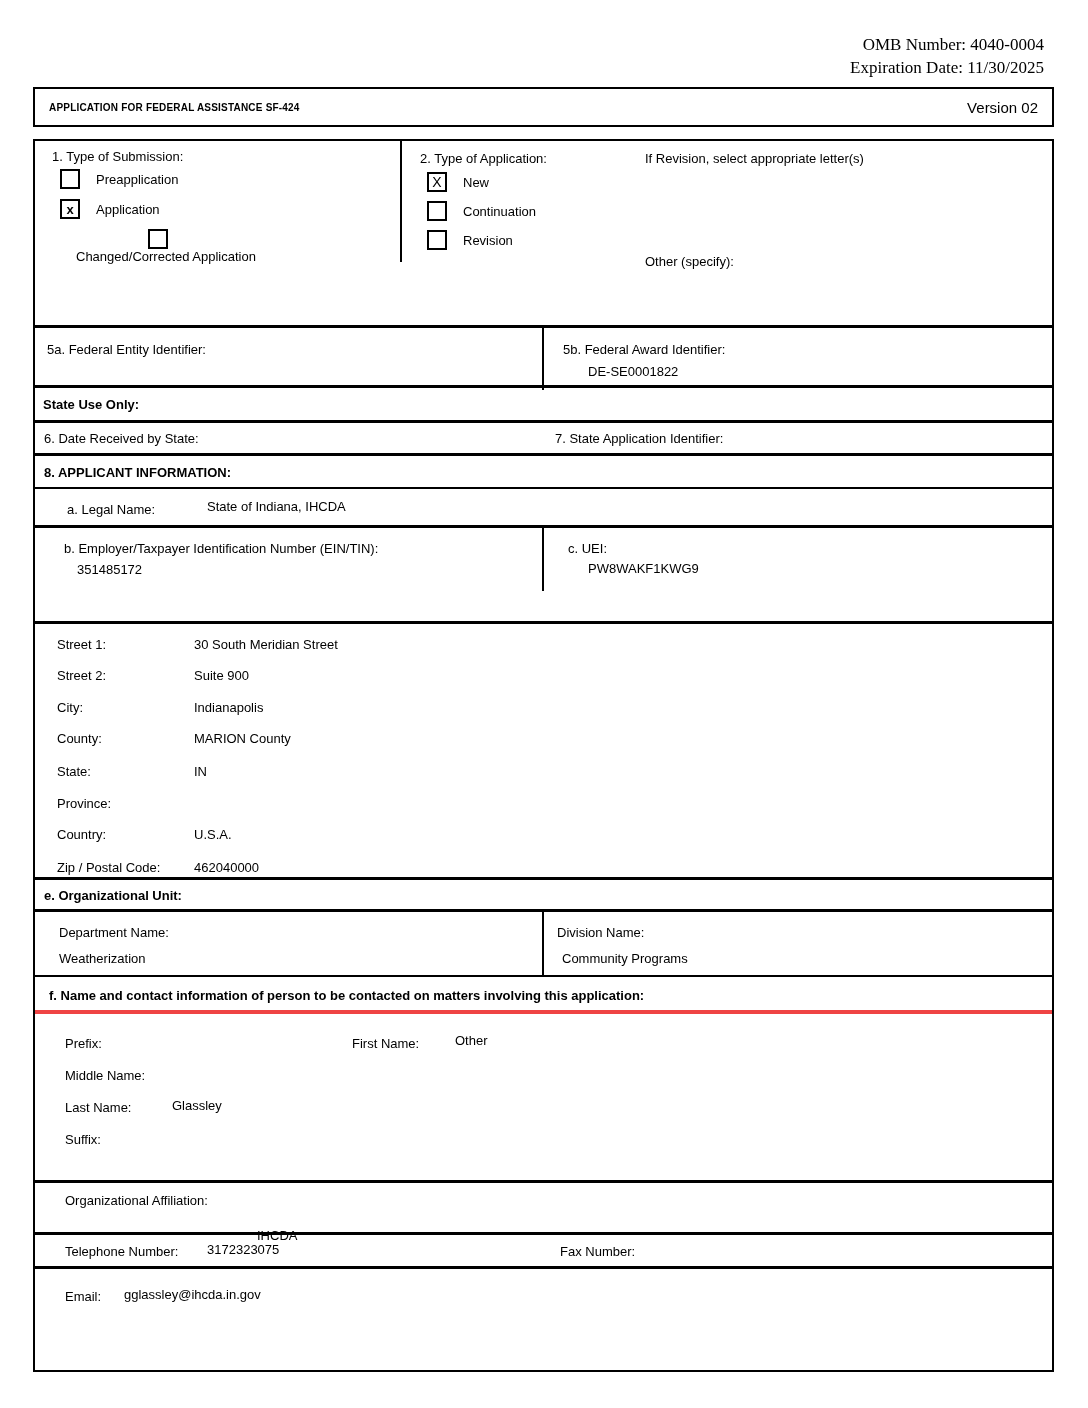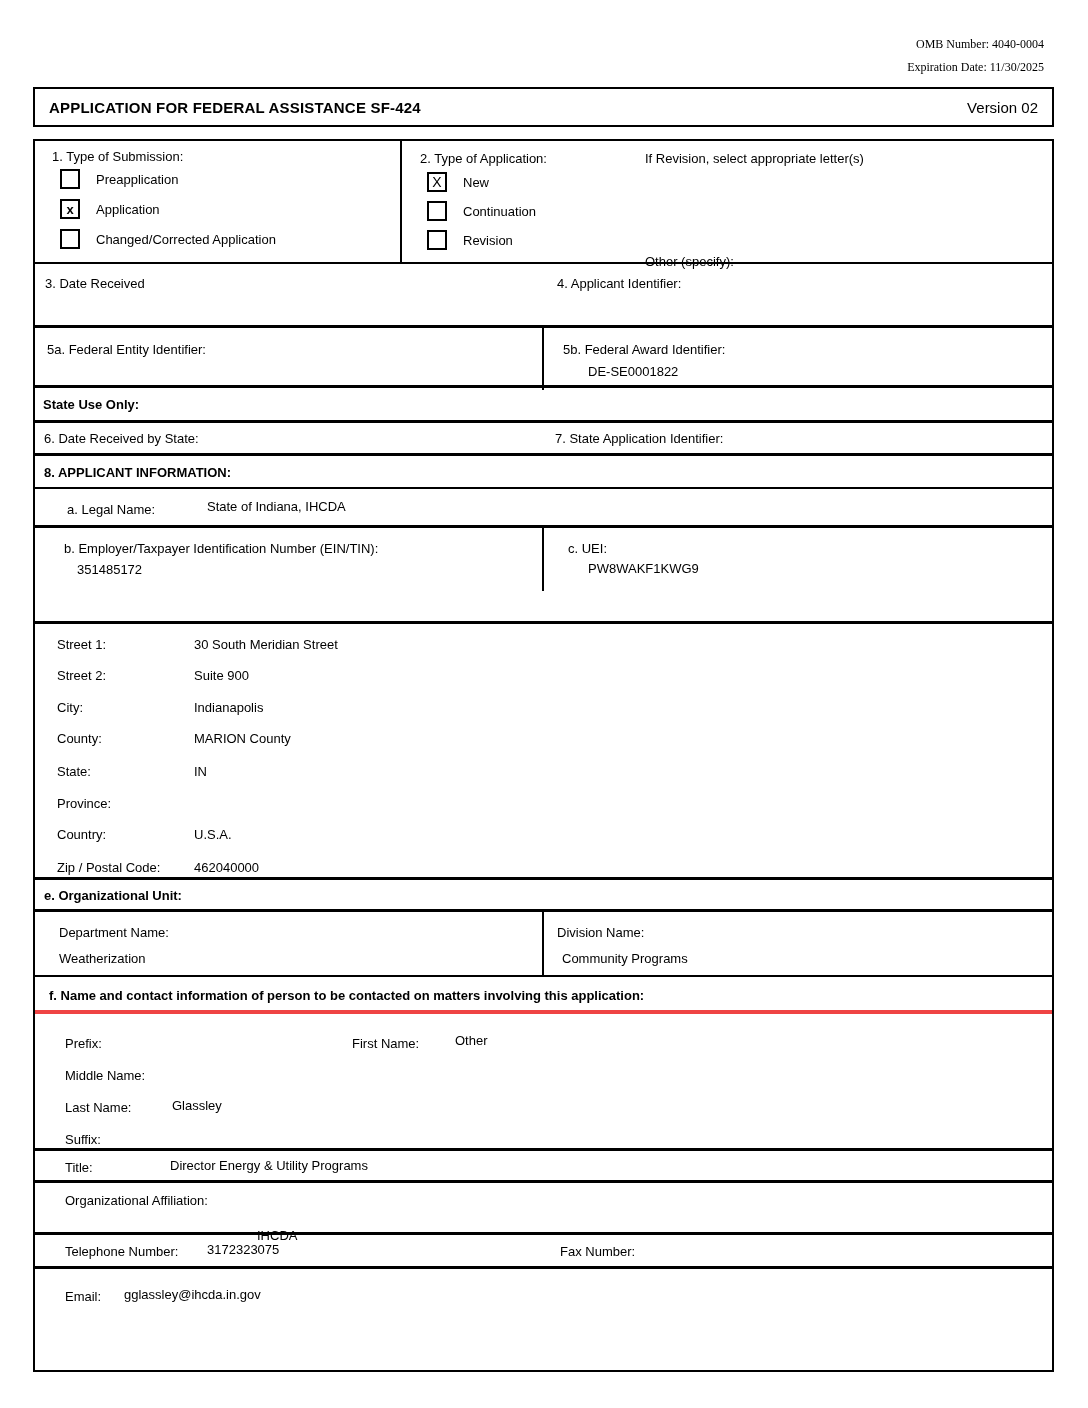--- a/index.html
+++ b/index.html
@@ -4,27 +4,27 @@
 <style>
   * { margin:0; padding:0; box-sizing:border-box; }
   html,body { background:#ffffff; }
   .page {
     position:relative; width:1088px; height:1408px; background:#fff;
     font-family:"Liberation Sans", sans-serif; color:#000; font-size:13px;
     overflow:hidden;
   }
   .omb {
     position:absolute; top:33px; right:44px; text-align:right;
-    font-family:"Liberation Serif", serif; font-size:12px; line-height:23px;
+    font-family:"Liberation Serif", serif; font-size:17px; line-height:23px;
   }
   .header-box {
     position:absolute; left:33px; top:87px; width:1021px; height:40px;
     border:2px solid #000; display:flex; align-items:center;
   }
-  .header-box .title { font-weight:bold; font-size:15px; margin-left:14px; letter-spacing:0.2px; }
+  .header-box .title { font-weight:bold; font-size:10px; margin-left:14px; letter-spacing:0.2px; }
   .header-box .version { position:absolute; right:14px; font-size:15px; }
   .main-box {
     position:absolute; left:33px; top:139px; width:1021px; height:1233px;
     border:2px solid #000;
   }
   .row { position:absolute; left:0; right:0; }
   .bt2 { border-top:2px solid #000; }
   .bt3 { border-top:3px solid #000; }
   .bt1 { border-top:4px solid #ef4444; }
   .vdiv { position:absolute; top:0; bottom:0; width:2px; background:#000; }
@@ -64,21 +64,21 @@
 
       <span class="lbl" style="left:17px; top:8px;">1.  Type of Submission:</span>
       <div class="cbrow" style="left:25px; top:28px;">
         <span class="cb"></span>
         <span class="cblabel">Preapplication</span>
       </div>
       <div class="cbrow" style="left:25px; top:58px;">
         <span class="cb">x</span>
         <span class="cblabel">Application</span>
       </div>
-      <div class="cbrow" style="left:25px; top:88px;">
+      <div class="cbrow" style="left:25px; top:88px;flex-direction:column;">
         <span class="cb"></span>
         <span class="cblabel">Changed/Corrected Application</span>
       </div>
 
       <span class="lbl" style="left:385px; top:10px;">2. Type of Application:</span>
       <span class="lbl" style="left:610px; top:10px;">If Revision, select appropriate letter(s)</span>
       <div class="cbrow" style="left:392px; top:31px;">
         <span class="cb light">X</span>
         <span class="cblabel">New</span>
       </div>
@@ -86,25 +86,20 @@
         <span class="cb light"></span>
         <span class="cblabel">Continuation</span>
       </div>
       <div class="cbrow" style="left:392px; top:89px;">
         <span class="cb light"></span>
         <span class="cblabel">Revision</span>
       </div>
       <span class="lbl" style="left:610px; top:65px;margin-top:48px;">Other (specify):</span>
     </div>
 
-    <div class="row bt2" style="top:121px; height:58px;">
-      <span class="lbl" style="left:10px; top:12px;">3. Date Received</span>
-      <span class="lbl" style="left:522px; top:12px;">4. Applicant Identifier:</span>
-      <span class="val" style="left:660px; top:12px;"></span>
-    </div>
 
     <div class="row bt3" style="top:184px; height:65px;">
       <div class="vdiv" style="left:507px;"></div>
       <span class="lbl" style="left:12px; top:14px;">5a. Federal Entity Identifier:</span>
       <span class="val" style="left:230px; top:14px;"></span>
       <span class="lbl" style="left:528px; top:14px;">5b. Federal Award Identifier:</span>
       <span class="val" style="left:553px; top:36px;">DE-SE0001822</span>
     </div>
 
     <div class="row bt3" style="top:244px; height:35px;">
@@ -183,24 +178,20 @@
       <span class="lbl" style="left:317px; top:22px;">First Name:</span>
       <span class="val" style="left:420px; top:19px;">Other</span>
       <span class="lbl" style="left:30px; top:54px;">Middle Name:</span>
       <span class="val" style="left:160px; top:52px;"></span>
       <span class="lbl" style="left:30px; top:86px;">Last Name:</span>
       <span class="val" style="left:137px; top:84px;">Glassley</span>
       <span class="lbl" style="left:30px; top:118px;">Suffix:</span>
       <span class="val" style="left:130px; top:116px;"></span>
     </div>
 
-    <div class="row bt3" style="top:1007px; height:32px;">
-      <span class="lbl" style="left:30px; top:9px;">Title:</span>
-      <span class="val" style="left:135px; top:7px;">Director Energy &amp; Utility Programs</span>
-    </div>
 
     <div class="row bt3" style="top:1039px; height:52px;">
       <span class="lbl" style="left:30px; top:10px;">Organizational Affiliation:</span>
       <span class="val" style="left:222px; top:8px;margin-top:37px;">IHCDA</span>
     </div>
 
     <div class="row bt3" style="top:1091px; height:34px;">
       <span class="lbl" style="left:30px; top:9px;">Telephone Number:</span>
       <span class="val" style="left:172px; top:7px;">3172323075</span>
       <span class="lbl" style="left:525px; top:9px;">Fax Number:</span>

